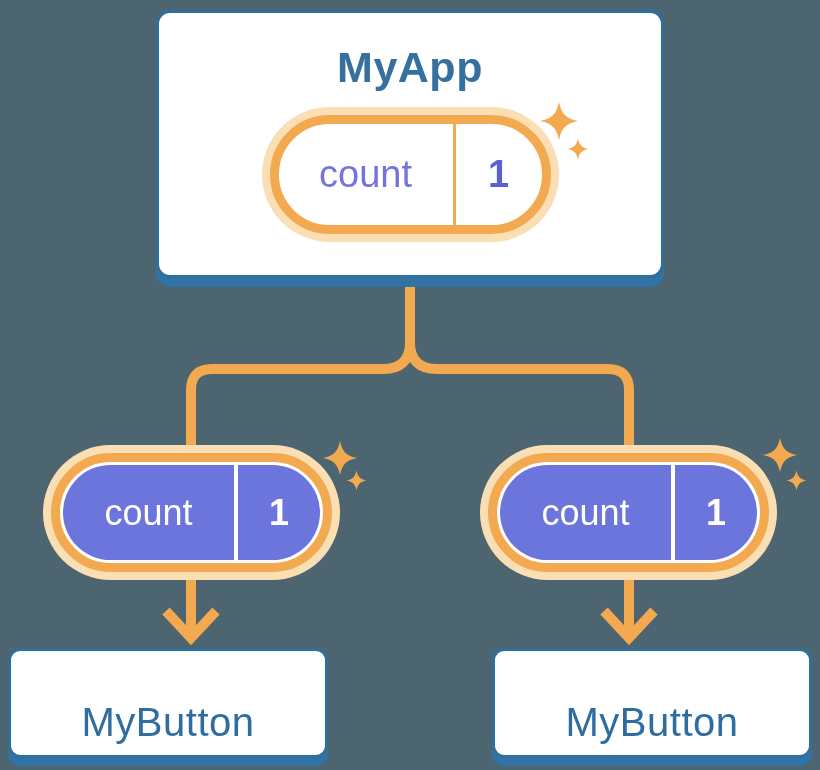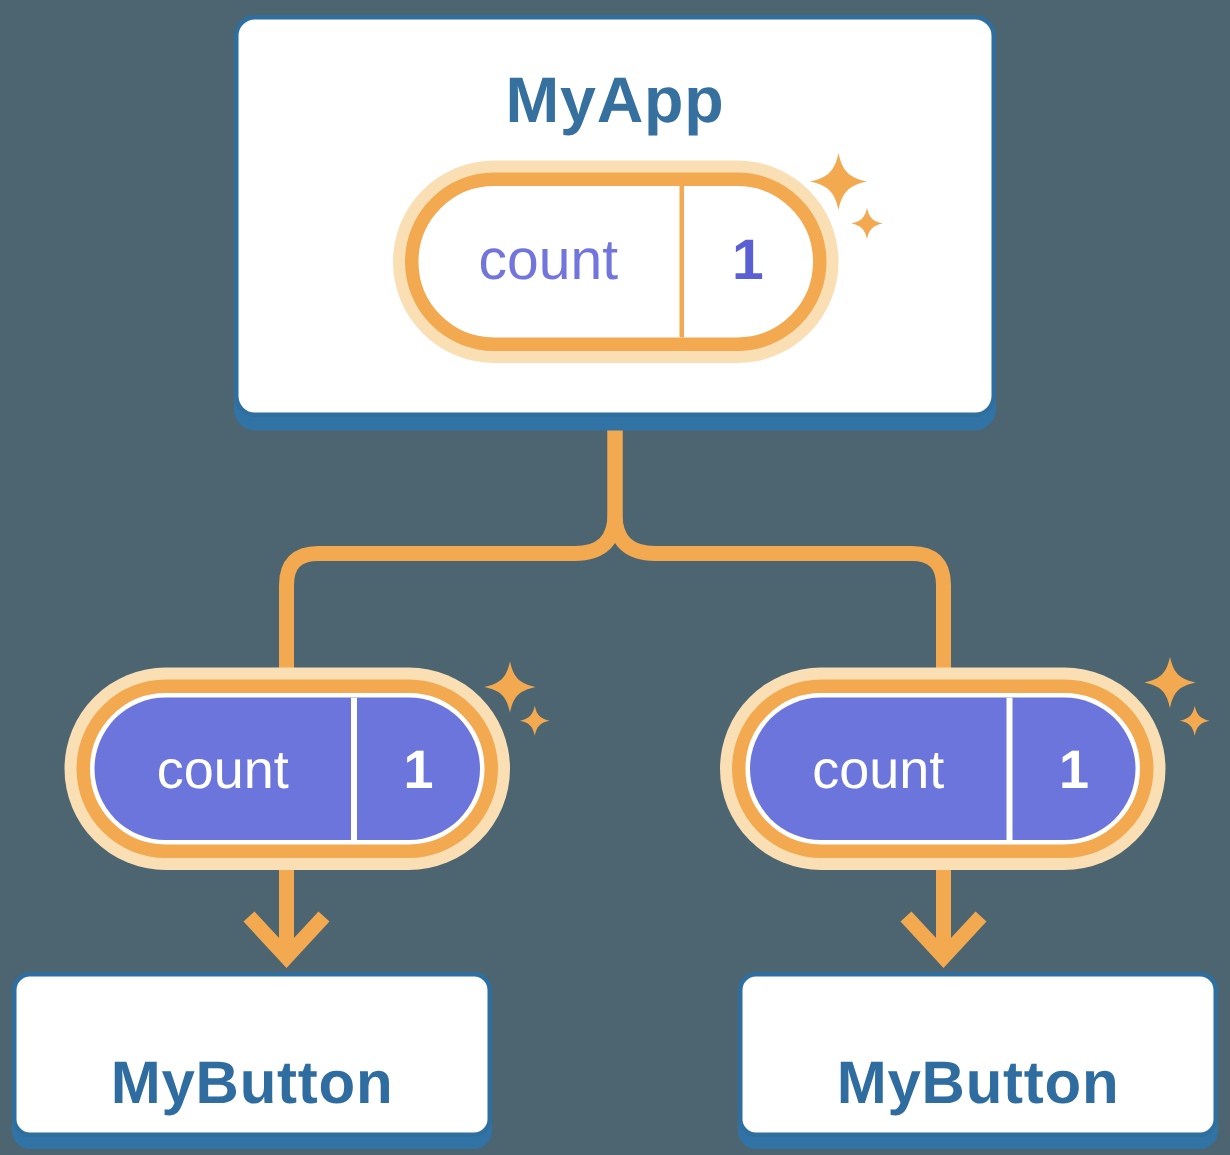--- a/index.html
+++ b/index.html
@@ -16,21 +16,21 @@
   .arrowhead{fill:none;stroke:var(--accent-orange);stroke-width:10;stroke-linejoin:miter;}
 
   .card{position:absolute;background:var(--card-bg);border:3px solid var(--card-border);
         border-radius:14px;box-shadow:0 9px 0 0 var(--card-shadow);box-sizing:border-box;}
   .app-card{left:156px;top:10px;width:508px;height:268px;display:flex;flex-direction:column;align-items:center;}
   .app-title{margin-top:30px;font-size:43px;font-weight:600;color:var(--title-text);letter-spacing:.5px;}
 
   .button-card{display:flex;align-items:center;justify-content:center;width:320px;height:110px;border-radius:12px;box-shadow:0 8px 0 0 var(--card-shadow);}
   .button-card.left{left:8px;top:648px;}
   .button-card.right{left:492px;top:648px;}
-  .button-title{font-size:40px;font-weight:700;color:var(--button-text);letter-spacing:.5px;margin-top:39px;}
+  .button-title{font-size:40px;font-weight:400;color:var(--button-text);letter-spacing:.5px;margin-top:39px;}
 
   
   .state-pill{margin-top:23px;width:281px;height:119px;box-sizing:border-box;background:var(--white);
     border:9px solid var(--accent-orange);border-radius:999px;box-shadow:0 0 0 8px var(--accent-orange-halo);
     display:flex;align-items:stretch;overflow:hidden;}
   .state-pill .cell-label{flex:1;display:flex;align-items:center;justify-content:center;
     font-size:38px;color:var(--state-label-purple);}
   .state-pill .divider{width:3px;background:var(--accent-orange);}
   .state-pill .cell-value{width:86px;display:flex;align-items:center;justify-content:center;
     font-size:38px;font-weight:700;color:var(--state-value-purple);}

